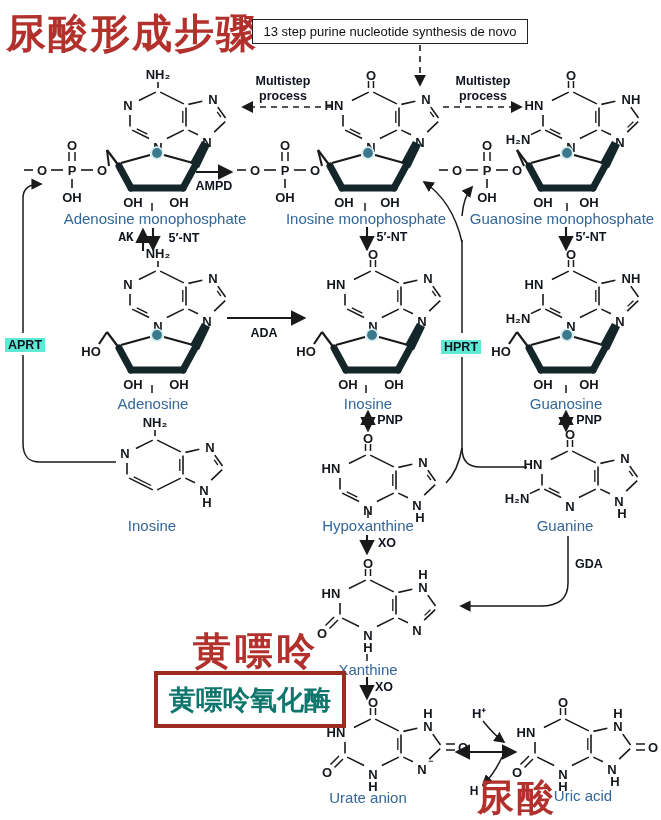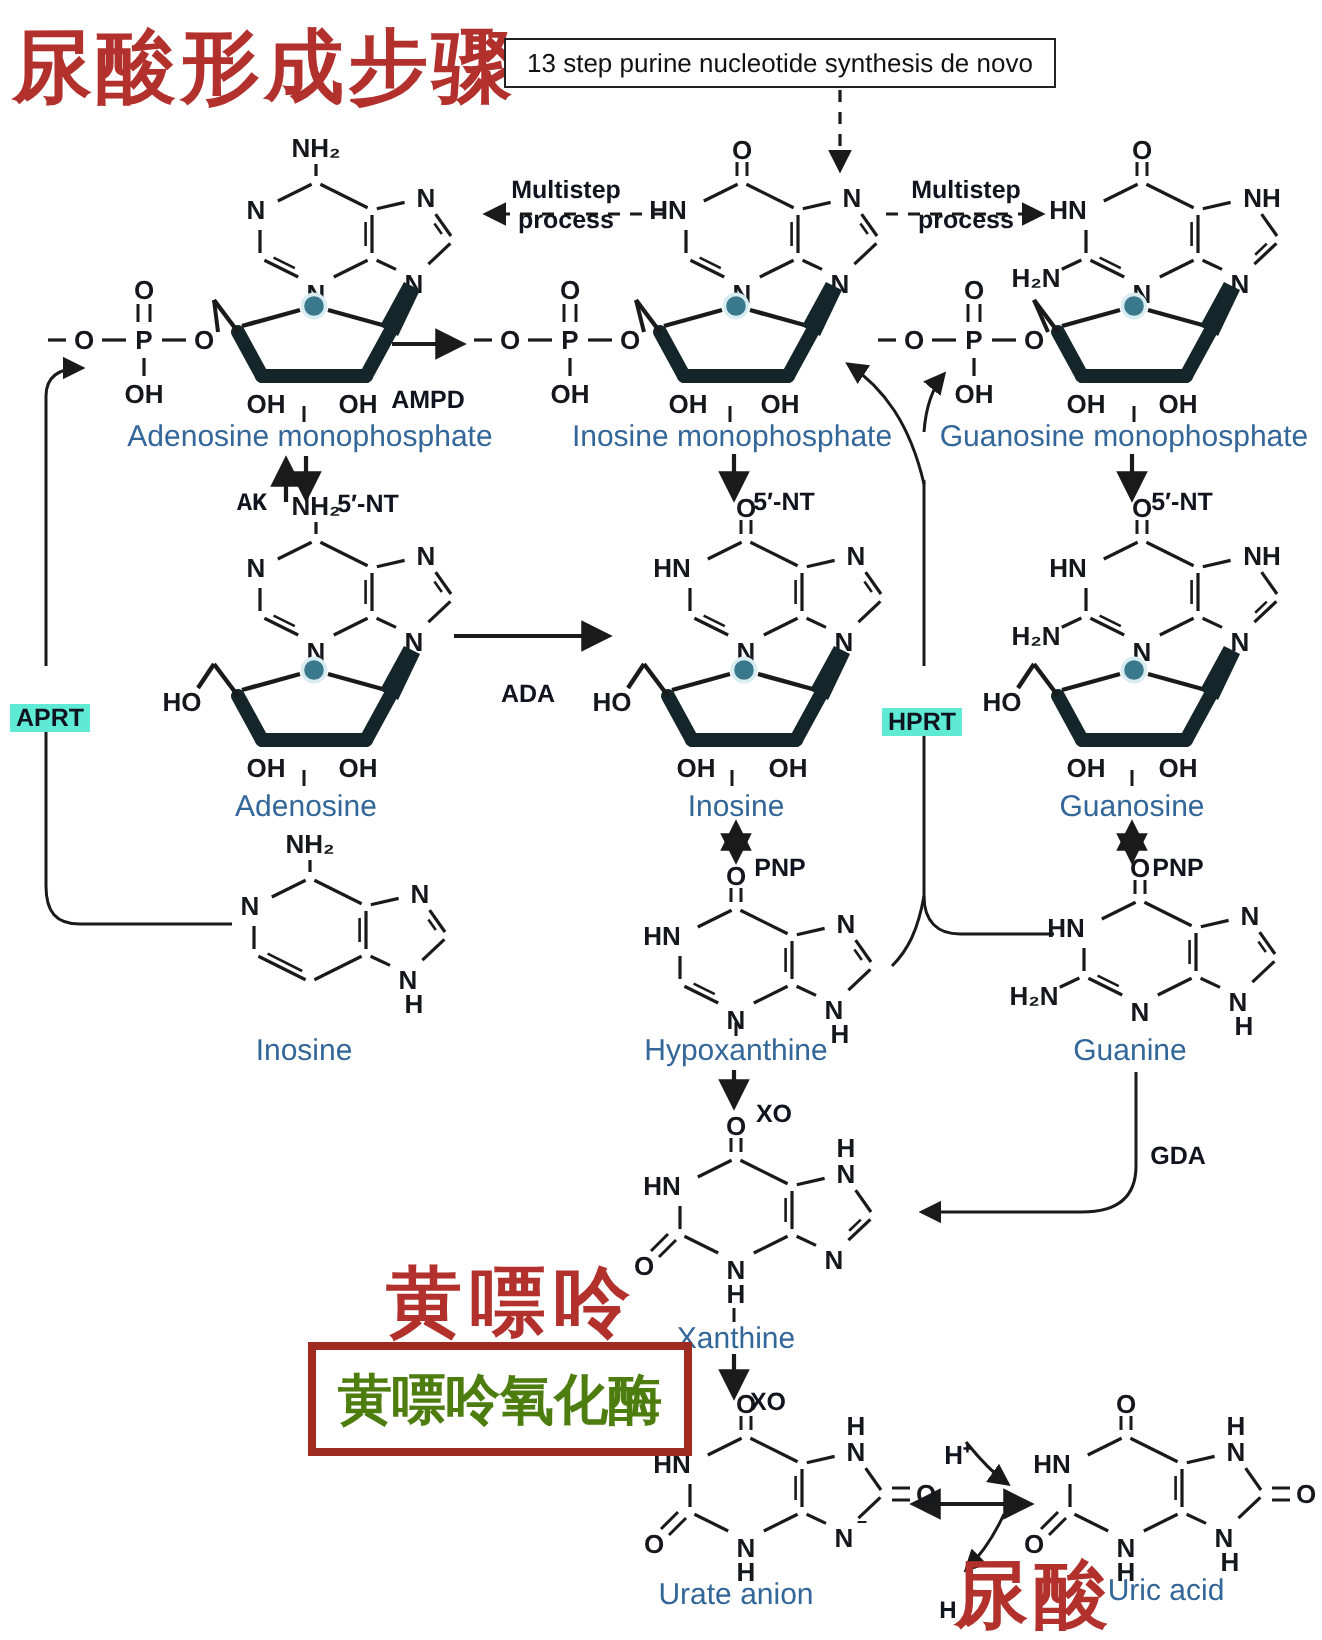--- a/index.html
+++ b/index.html
@@ -7,30 +7,30 @@
        font-family:"Liberation Sans",sans-serif;}
   #diagram{position:absolute;left:0;top:0;}
   .ln{stroke:#1a1a1a;stroke-width:1.5;fill:none;}
   .ln2{stroke:#1a1a1a;stroke-width:2.1;fill:none;}
   .dash{stroke:#1a1a1a;stroke-width:1.6;fill:none;stroke-dasharray:6 5;}
   .atom{font:600 13px "Liberation Sans",sans-serif;fill:#14181c;text-anchor:middle;dominant-baseline:central;}
   .atom.small{font-size:9px;font-weight:700;}
   .lbl{position:absolute;transform:translateX(-50%);font:15px "Liberation Sans",sans-serif;
        color:#336699;white-space:nowrap;}
   .enz{position:absolute;transform:translateX(-50%);font:bold 12.5px "Liberation Sans",sans-serif;
-       color:#10141f;white-space:nowrap;margin-top:14px;}
+       color:#10141f;white-space:nowrap;}
   .enz.bg{background:#5eead4;padding:0 3px;}
   .multi{width:78px;text-align:center;line-height:1.2;white-space:normal;}
   .zh{position:absolute;font-family:Liberation Mono, monospace;color:#b2312c;font-weight:bold;white-space:nowrap;}
   .ctr{transform:translateX(-50%);}
   #denovo-box{position:absolute;left:252px;top:19px;width:274px;height:23px;border:1.4px solid #222;
        background:#fff;font:13px/23px "Liberation Sans",sans-serif;text-align:center;color:#111;}
   #xo-box{position:absolute;left:154px;top:671px;width:184px;height:49px;border:4px solid #9e2a22;
        background:#fff;display:flex;align-items:center;justify-content:center;}
-  #xo-box span{font-family:"Liberation Serif",serif;font-weight:bold;font-size:27px;color:#4d7c0f;white-space:nowrap;}
+  #xo-box span{font-family:"Liberation Serif",serif;font-weight:bold;font-size:27px;color:#0f766e;white-space:nowrap;}
 </style>
 </head>
 <body>
 
 <svg id="diagram" width="661" height="820" viewBox="0 0 661 820">
   <defs>
     <marker id="ah" viewBox="0 0 10 10" refX="8.5" refY="5" markerWidth="7.5" markerHeight="7.5" orient="auto-start-reverse">
       <path d="M0,0 L10,5 L0,10 z" fill="#1a1a1a"></path>
     </marker>
   </defs>

